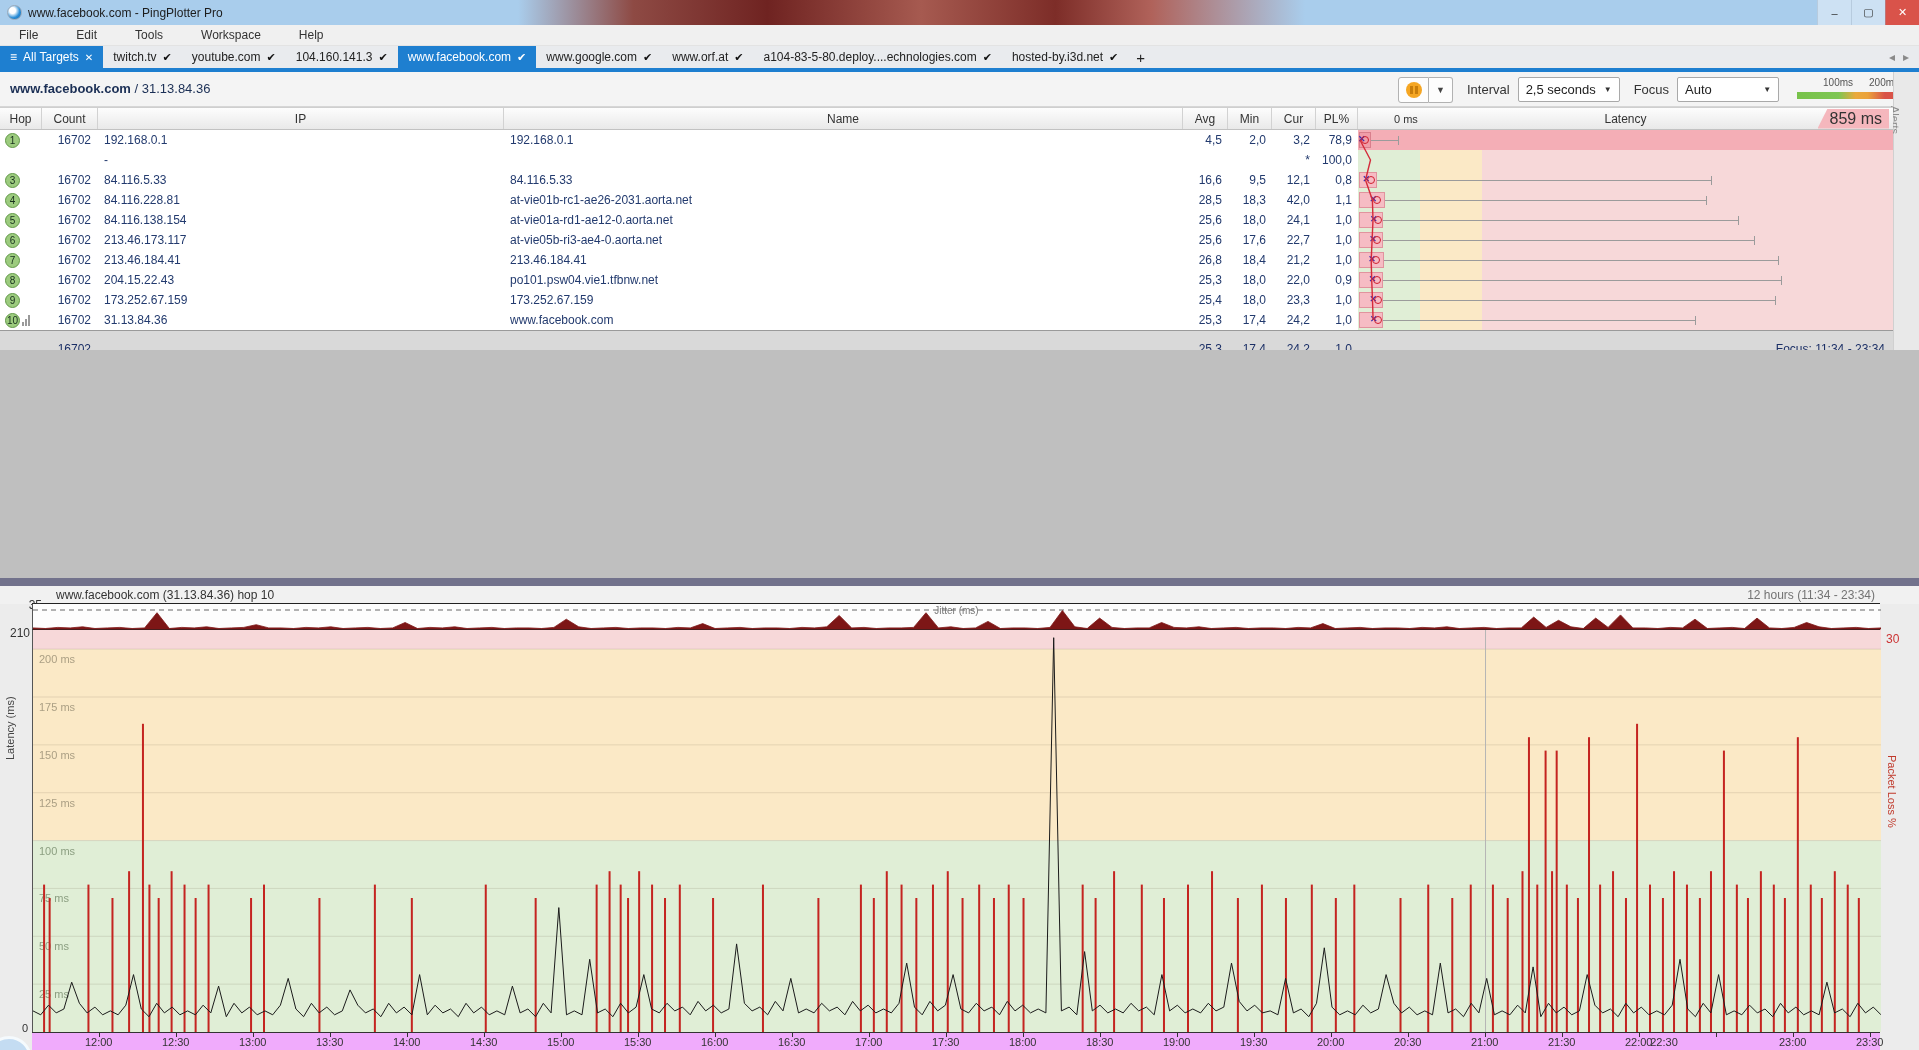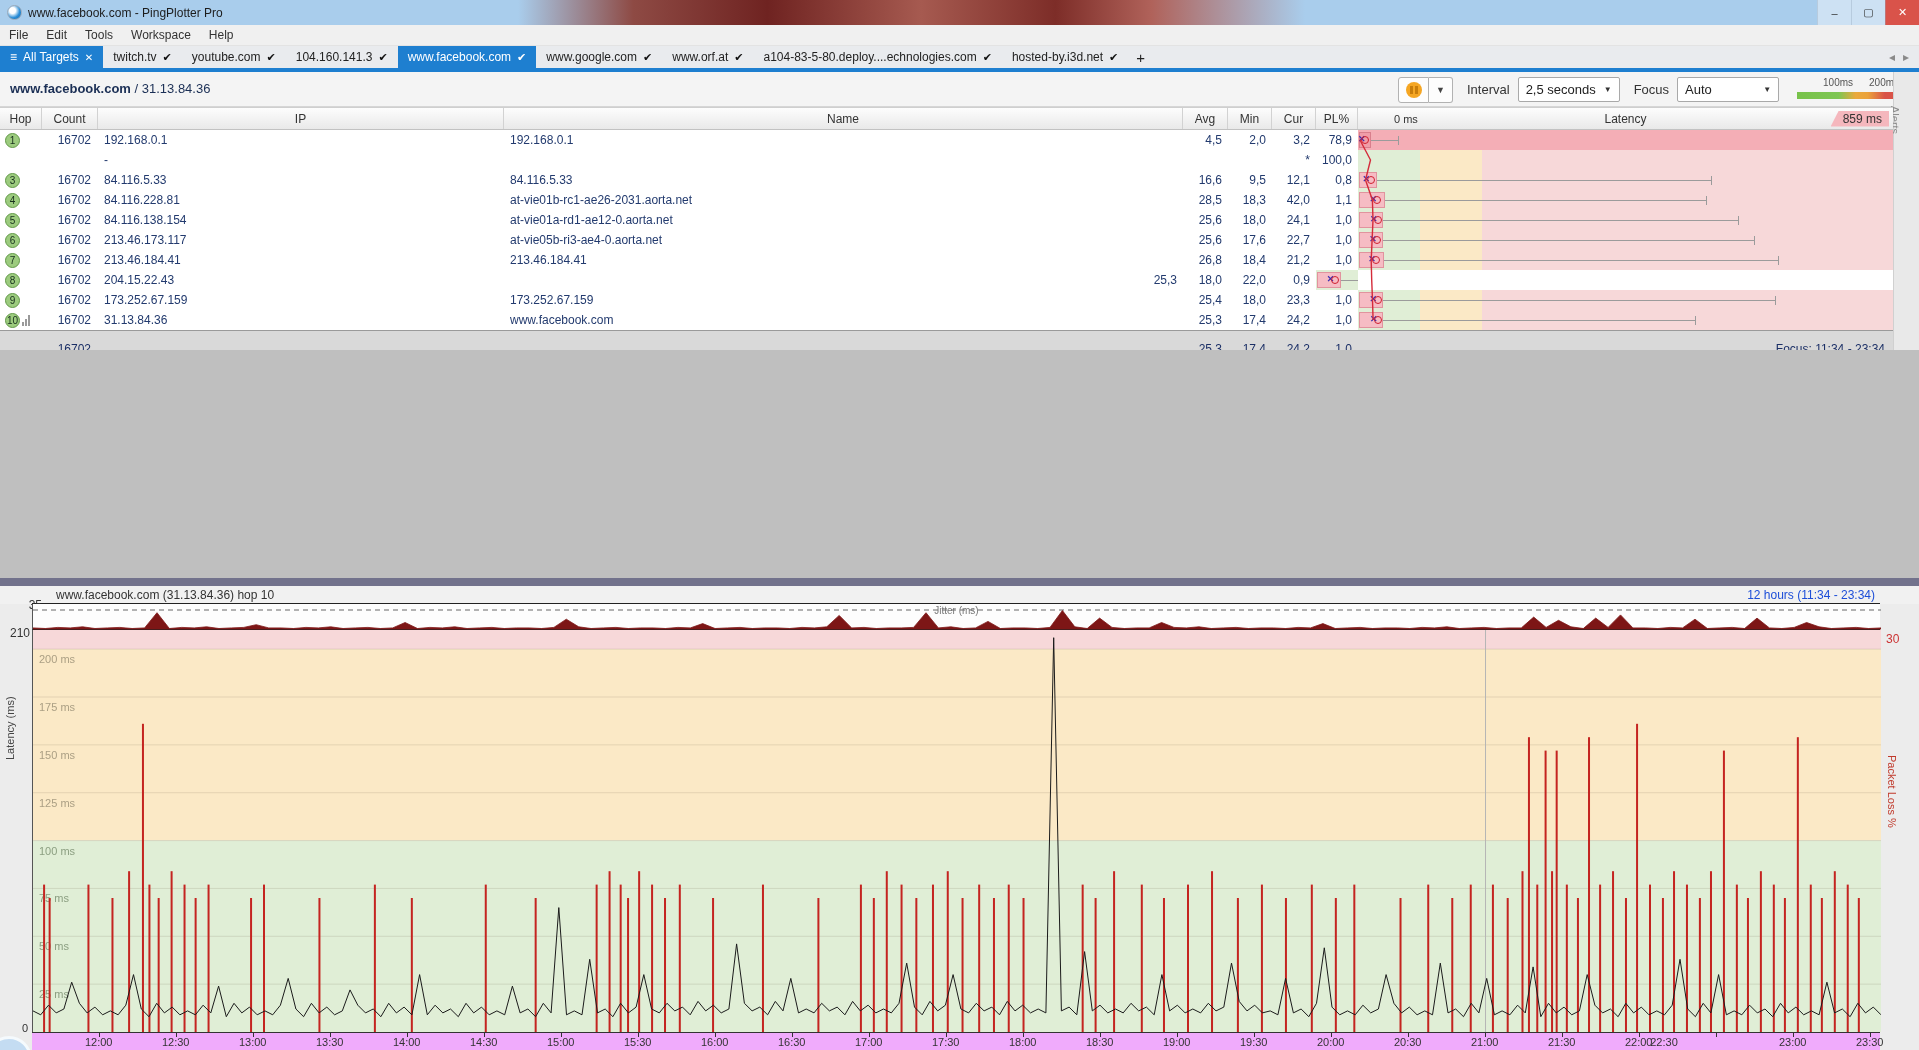--- a/index.html
+++ b/index.html
@@ -15,21 +15,21 @@
     background:radial-gradient(circle at 35% 35%, #ffffff 0 25%, #2d8fd8 60%, #1565a8 100%); border:1px solid #9ab; }
   #title-text { color:#1c1c1c; font-size:12px; }
   #win-buttons { margin-left:auto; display:flex; height:100%; }
   .win-btn { width:34px; height:100%; display:flex; align-items:center; justify-content:center;
     font-size:11px; color:#333; background:rgba(235,242,250,0.55); border-left:1px solid rgba(150,170,190,.4); }
   .win-btn.close { background:#d9534a; color:#fff; }
 
   
   #menubar { position:absolute; left:0; top:25px; width:1919px; height:21px; background:#f0f0f0;
     display:flex; align-items:center; border-bottom:1px solid #e3e3e3; }
-  .menu-item { padding:0 9px; color:#333; height:100%; display:flex; align-items:center; }
+  .menu-item { padding:0 19px; color:#333; height:100%; display:flex; align-items:center; }
 
   
   #tabbar { position:absolute; left:0; top:46px; width:1919px; height:22px; background:#e9ebee;
     display:flex; align-items:stretch; }
   .tab { display:flex; align-items:center; gap:6px; padding:0 10px; color:#222; white-space:nowrap; }
   .tab .check { font-size:11px; color:#111; }
   .tab.selected { background:#1e7fd0; color:#fff; }
   .tab.selected .check, .tab.selected .closex, .tab.selected .burger { color:#fff; }
   .tab .closex { font-size:10px; }
   .tab .burger { font-size:12px; color:#345; }
@@ -66,21 +66,21 @@
 
   
   #table { position:absolute; left:0; top:107px; width:1893px; }
   .trow { display:grid; grid-template-columns:42px 56px 406px 679px 45px 44px 44px 42px 535px; }
   #thead { height:23px; background:linear-gradient(#fdfdfd,#e9e9e9); border-top:1px solid #cfcfcf;
     border-bottom:1px solid #c2c2c2; }
   #thead .hcell { display:flex; align-items:center; justify-content:center; color:#333; font-size:12px;
     border-right:1px solid #d2d2d2; }
   #thead .hcell.lat { position:relative; justify-content:center; border-right:none; }
   #lat-min { position:absolute; left:6px; color:#333; font-size:11px;margin-left:30px; }
-  #lat-max { position:absolute; right:4px; background:#f5b7bd; padding:1px 7px 1px 12px; font-size:12px;
+  #lat-max { position:absolute; right:4px; background:#f5b7bd; padding:1px 7px 1px 12px; font-size:16px;
     color:#333; clip-path:polygon(14% 0,100% 0,100% 100%,0 100%); }
   .drow { height:20px; background:#fff; }
   .cell { display:flex; align-items:center; color:#223a6e; font-size:12px; overflow:hidden; white-space:nowrap; }
   .c-hop { justify-content:flex-start; padding-left:5px; gap:2px; }
   .c-count { justify-content:flex-end; padding-right:7px; }
   .c-ip, .c-name { padding-left:6px; }
   .c-num { justify-content:flex-end; padding-right:6px; }
   .hopdot { width:15px; height:15px; border-radius:50%; background:#9ccb7e; border:1px solid #639a49;
     color:#17301c; font-size:10px; display:flex; align-items:center; justify-content:center; }
   .hopbars { display:flex; align-items:flex-end; gap:1px; height:11px; }
@@ -98,21 +98,21 @@
   #tfoot { height:20px; background:#d9d9d9; border-top:1px solid #9a9a9a; }
   #tfoot .cell { color:#1b2f66; }
   #tfoot .rt-label { justify-content:flex-end; padding-right:10px; font-weight:bold;margin-top:36px; }
   #tfoot .c-lat-f { justify-content:flex-end; padding-right:8px; background:none; }
   #void { position:absolute; left:0; top:350px; width:1919px; height:228px; background:#bfbfbf; }
 
   
   #divider { position:absolute; left:0; top:578px; width:1919px; height:8px; background:#72728c; }
   #tl-header { position:absolute; left:0; top:586px; width:1919px; height:18px; background:#f1f1f1; }
   #tl-header .left { position:absolute; left:56px; top:2px; color:#333; }
-  #tl-header .right { position:absolute; right:44px; top:2px; color:#1d4ed8; }
+  #tl-header .right { position:absolute; right:44px; top:2px; color:#737373; }
   #tl-header .rule { position:absolute; left:32px; right:39px; bottom:0; height:1px; background:#222; }
   #jitter-wrap { position:absolute; left:32px; top:604px; width:1848px; height:26px; background:#fdfdfd;
     border-left:1px solid #555; border-bottom:1px solid #222; }
   #jitter-max { position:absolute; left:20px; top:598px; width:22px; text-align:right; color:#333; font-size:12px; }
   #jitter-label { position:absolute; left:0; right:0; top:1px; text-align:center; color:#777; font-size:10px; }
   #main-max { position:absolute; left:2px; top:626px; width:28px; text-align:right; color:#333; font-size:12px; }
   #pl-max { position:absolute; left:1886px; top:632px; color:#c33; font-size:12px; }
   #zero-label { position:absolute; left:16px; top:1022px; width:12px; text-align:right; color:#333; font-size:11px; }
   #lat-axis-label { position:absolute; left:4px; top:760px; color:#444; font-size:11px;
     transform:rotate(-90deg); transform-origin:left top; white-space:nowrap; }
@@ -372,20 +372,21 @@
             <span class="lat-x" style="left: 10.2037px;">✕</span>
             <span class="lat-ring" style="left: 14.2037px;"></span>
           </div>
         </div>
         <div class="trow drow">
           <div class="cell c-hop">
             <span class="hopdot">8</span>
           </div>
           <div class="cell c-count">16702</div>
           <div class="cell c-ip">204.15.22.43</div>
+          <div class="cell c-name">po101.psw04.vie1.tfbnw.net</div>
           <div class="cell c-num">25,3</div>
           <div class="cell c-num">18,0</div>
           <div class="cell c-num">22,0</div>
           <div class="cell c-num">0,9</div>
           <div class="cell c-lat">
             <div class="lat-box" style="width: 23.7573px;"></div>
             <div class="lat-whisker" style="left: 24.7573px; width: 398.136px;"></div>
             <div class="lat-tick" style="left: 422.893px;"></div>
             <span class="lat-x" style="left: 10.702px;">✕</span>
             <span class="lat-ring" style="left: 14.702px;"></span>

